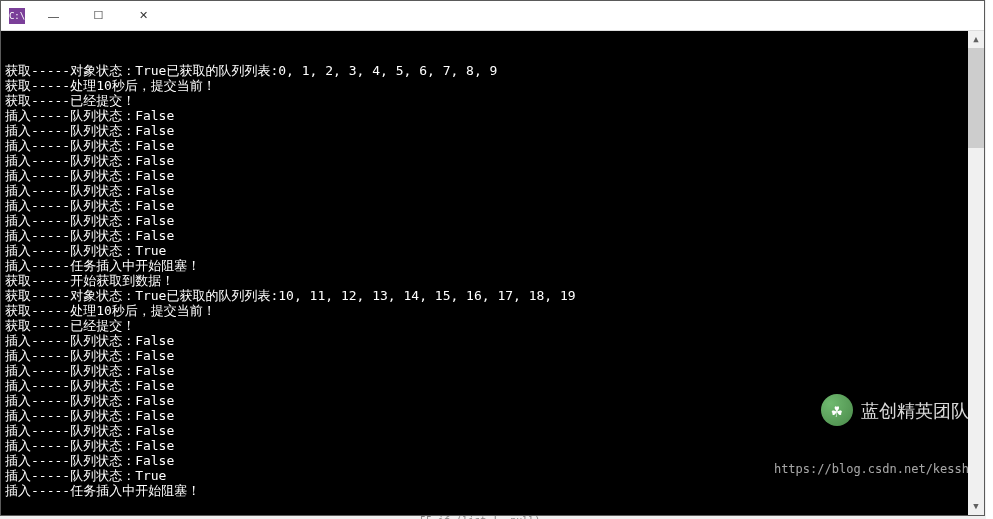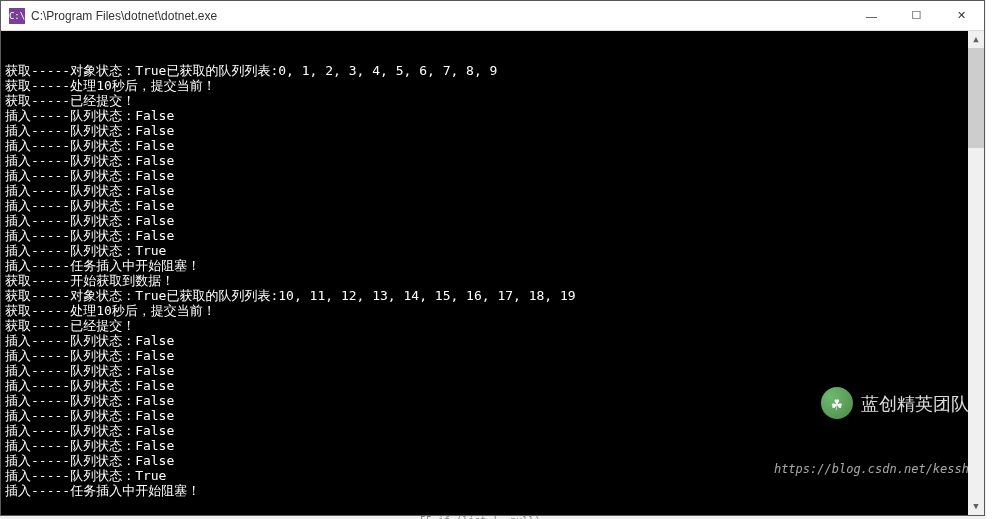--- a/index.html
+++ b/index.html
@@ -146,43 +146,41 @@
     }
     .watermark-title {
       font-size: 18px;
       color: rgba(255,255,255,0.85);
       font-weight: normal;
       text-align: center;
     }
     .watermark-url {
       font-size: 12px;
       color: rgba(255,255,255,0.65);
-      margin-top: 13px;
-      font-style: italic;
+      margin-top: 6px;
     }
     .bottom-strip {
       position: absolute;
       bottom: 0;
       left: 420px;
       right: 0;
       height: 4px;
       font-size: 10px;
       color: #888;
       font-family: Consolas, monospace;
       white-space: nowrap;
       overflow: hidden;
     }
   </style>
 </head>
 <body>
 
 <div class="window">
   <div class="titlebar">
     <span class="app-icon">C:\</span>
-    <span class="title-text">C:\Program Files\dotnet\dotnet.exe</span>
     <div class="window-controls">
       <div class="win-btn">—</div>
       <div class="win-btn">☐</div>
       <div class="win-btn close">✕</div>
     </div>
   </div>
   <div class="console-body">
     <div id="lines-container"><div class="console-line">获取-----对象状态：True已获取的队列列表:0, 1, 2, 3, 4, 5, 6, 7, 8, 9</div><div class="console-line">获取-----处理10秒后，提交当前！</div><div class="console-line">获取-----已经提交！</div><div class="console-line">插入-----队列状态：False</div><div class="console-line">插入-----队列状态：False</div><div class="console-line">插入-----队列状态：False</div><div class="console-line">插入-----队列状态：False</div><div class="console-line">插入-----队列状态：False</div><div class="console-line">插入-----队列状态：False</div><div class="console-line">插入-----队列状态：False</div><div class="console-line">插入-----队列状态：False</div><div class="console-line">插入-----队列状态：False</div><div class="console-line">插入-----队列状态：True</div><div class="console-line">插入-----任务插入中开始阻塞！</div><div class="console-line">获取-----开始获取到数据！</div><div class="console-line">获取-----对象状态：True已获取的队列列表:10, 11, 12, 13, 14, 15, 16, 17, 18, 19</div><div class="console-line">获取-----处理10秒后，提交当前！</div><div class="console-line">获取-----已经提交！</div><div class="console-line">插入-----队列状态：False</div><div class="console-line">插入-----队列状态：False</div><div class="console-line">插入-----队列状态：False</div><div class="console-line">插入-----队列状态：False</div><div class="console-line">插入-----队列状态：False</div><div class="console-line">插入-----队列状态：False</div><div class="console-line">插入-----队列状态：False</div><div class="console-line">插入-----队列状态：False</div><div class="console-line">插入-----队列状态：False</div><div class="console-line">插入-----队列状态：True</div><div class="console-line">插入-----任务插入中开始阻塞！</div></div>
     <div class="scrollbar">
       <div class="scroll-arrow up">▲</div>

